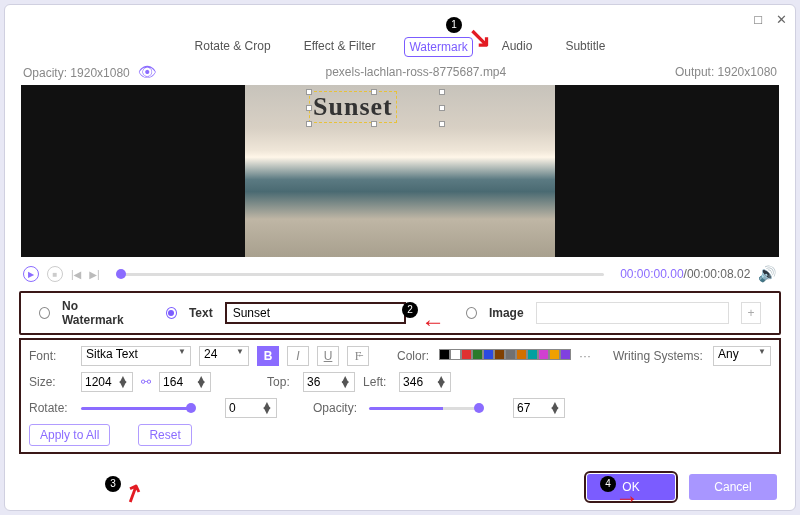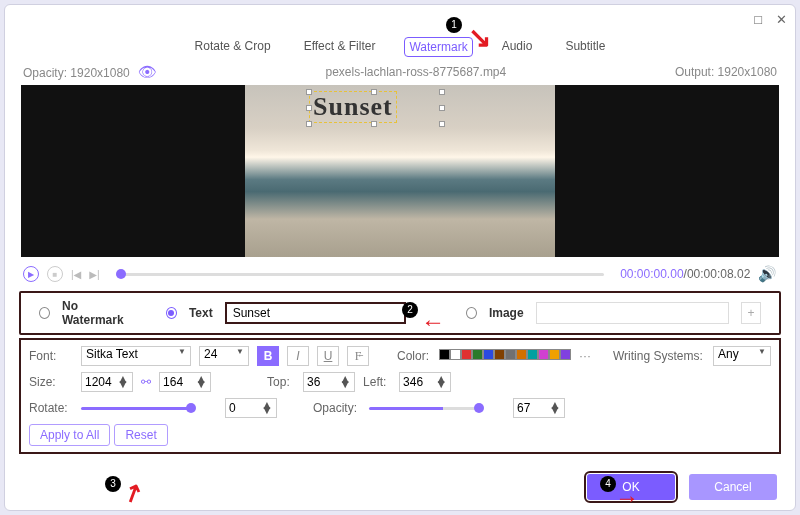--- a/index.html
+++ b/index.html
@@ -49,21 +49,21 @@
 .sel .car{color:#555;font-size:8px}
 .num{border:1px solid #ccc;height:20px;width:52px;display:flex;align-items:center;padding:0 3px;justify-content:space-between;background:#fff}
 .num .sp{display:flex;flex-direction:column;line-height:5px;font-size:7px;color:#555}
 .fmt{border:1px solid #ccc;width:22px;height:20px;text-align:center;line-height:18px;color:#888;font-family:Georgia}
 .fmt.on{background:#8b6cff;color:#fff;border-color:#8b6cff}
 .swatch{width:11px;height:11px;display:inline-block;border:1px solid #888}
 .link{color:#8b6cff;font-size:12px}
 .slider{height:3px;background:#8b6cff;width:110px;position:relative;border-radius:2px}
 .slider::after{content:'';position:absolute;right:-5px;top:-4px;width:10px;height:10px;background:#8b6cff;border-radius:50%}
 .slider2{background:linear-gradient(90deg,#8b6cff 67%,#ddd 67%)}
-.pbot{display:flex;gap:4px;margin-top:4px}
+.pbot{display:flex;gap:28px;margin-top:4px}
 .pbot button{border:1px solid #b19cff;background:#fff;color:#8b6cff;padding:3px 10px;border-radius:3px;cursor:pointer}
 .footer{position:absolute;bottom:10px;right:18px;display:flex;gap:14px}
 .footer button{width:88px;height:26px;border:none;border-radius:3px;color:#fff;cursor:pointer}
 .ok{background:#7b5cff;outline:2px solid #3a1818;outline-offset:1px}
 .cancel{background:#a896ff}
 </style>
 </head>
 <body>
 
 <div class="window">

